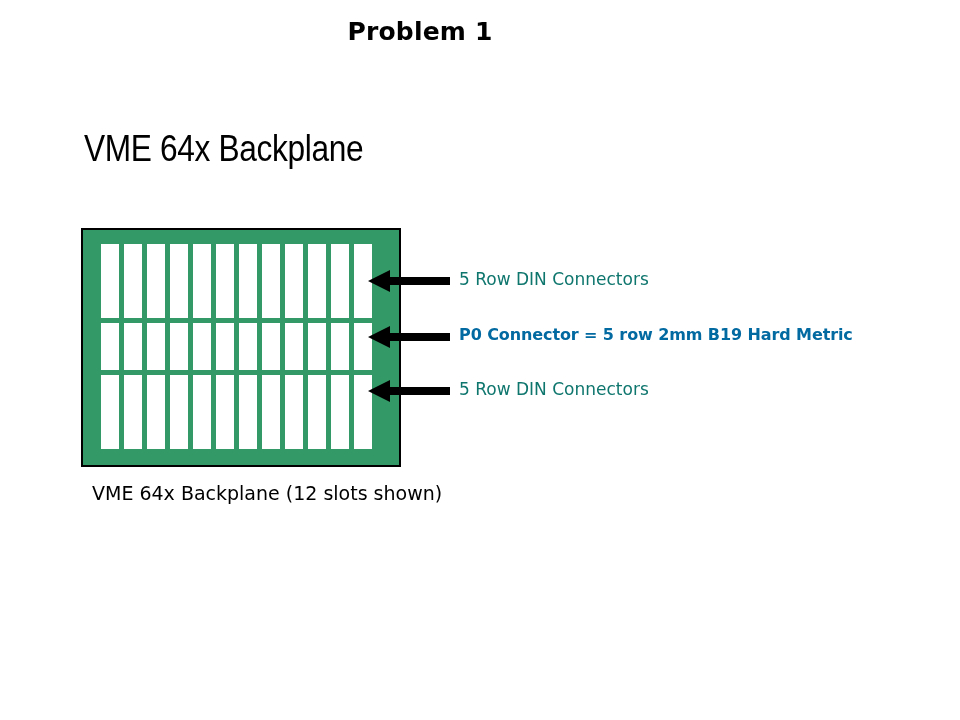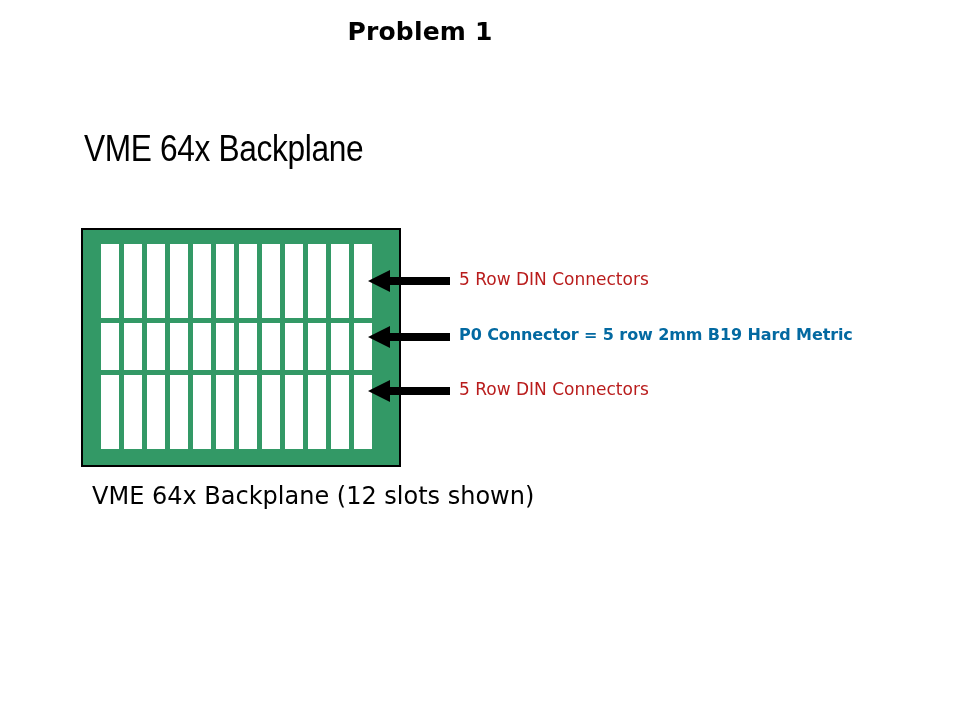--- a/index.html
+++ b/index.html
@@ -95,39 +95,39 @@
   #arrow-3 { top: 378px; }
   .annotation-arrow svg { display: block; }
 
   
   .annotation-label {
     position: absolute;
     left: 459px;
     font-family: "DejaVu Sans", sans-serif;
     font-size: 17px;
     white-space: nowrap;
-    color: #b91c1c;
+    color: #0f766e;
   }
   #annotation-label-1 { top: 269px; }
   #annotation-label-2 {
     top: 325px;
     color: #0369a1;
     font-weight: bold;
     font-size: 16px;
     letter-spacing: -0.1px;
   }
   #annotation-label-3 { top: 379px; }
 
   
   #board-caption {
     position: absolute;
     left: 92px;
     top: 482px;
     font-family: "DejaVu Sans", sans-serif;
-    font-size: 24px;
+    font-size: 19px;
     white-space: nowrap;
     color: #000000;
   }
 </style>
 </head>
 <body>
 
 <div id="slide-title">Problem 1</div>
 
 <div id="main-heading">VME 64x Backplane</div>

